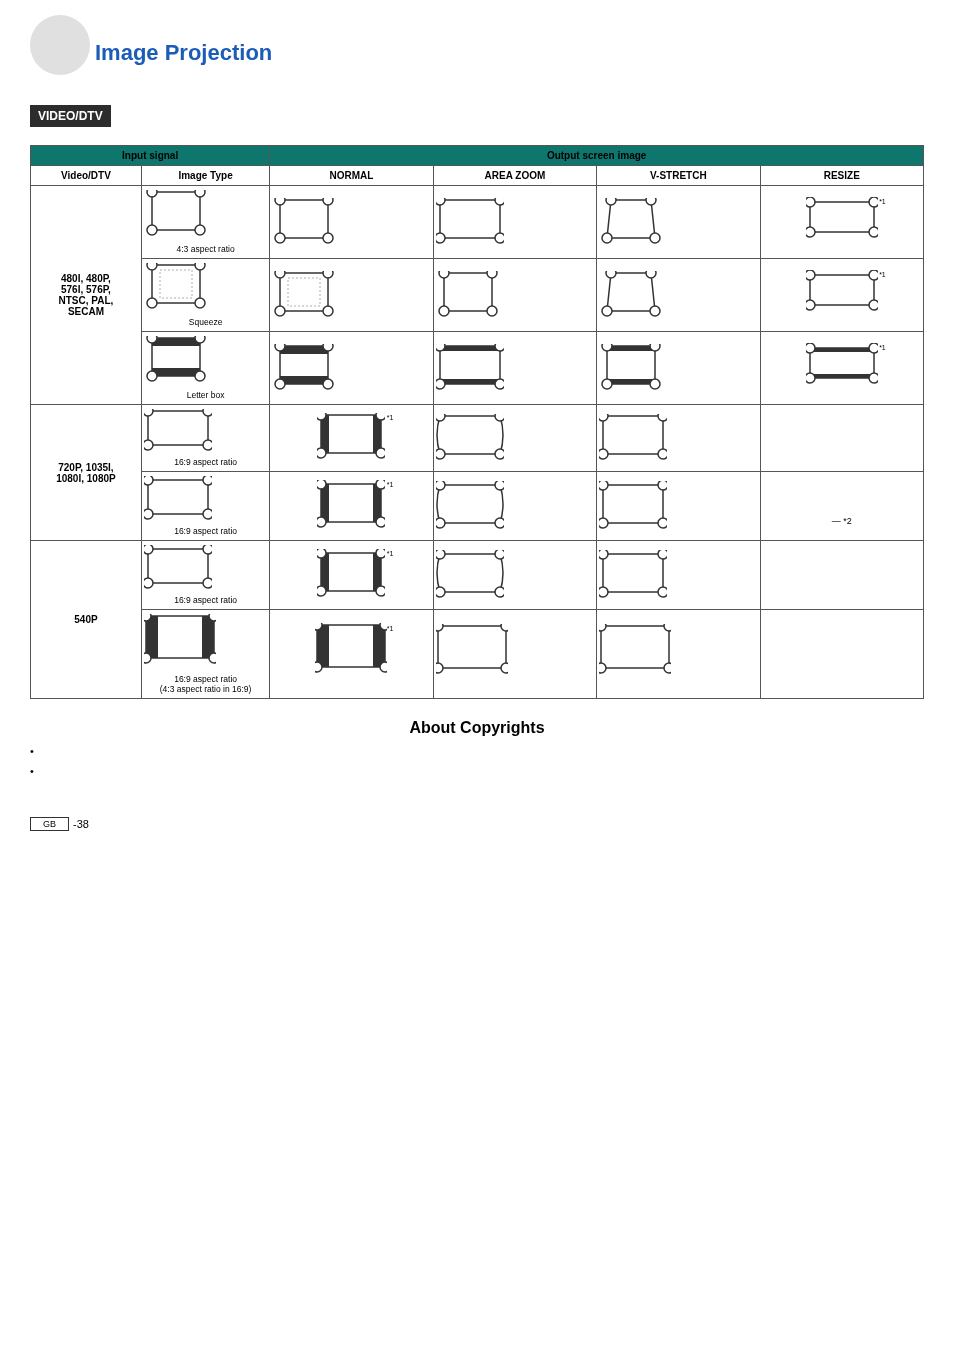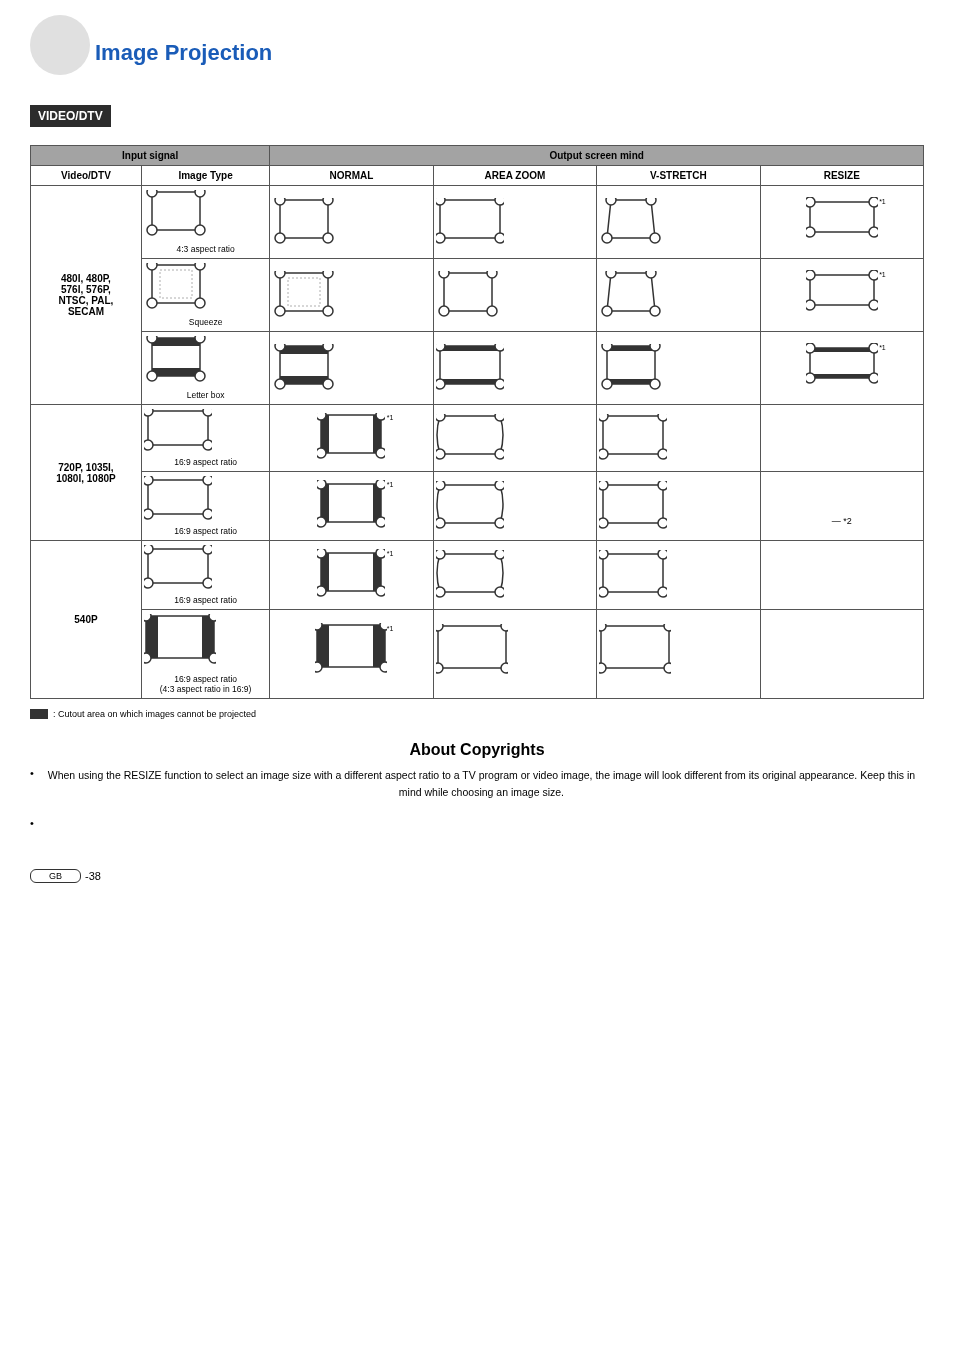--- a/index.html
+++ b/index.html
@@ -55,21 +55,21 @@
 
     .main-table th, .main-table td {
       border: 1px solid #555;
       text-align: center;
       vertical-align: middle;
       padding: 4px 2px;
       font-size: 10px;
     }
 
     .main-table .header-row th {
-      background: #a3a3a3;
+      background: #0f766e;
       font-weight: bold;
       font-size: 10px;
     }
 
     .main-table .subheader-row th {
       background: #fff;
       font-weight: bold;
       font-size: 10px;
     }
 
@@ -143,22 +143,22 @@
       margin-bottom: 8px;
     }
 
     .bullet {
       flex-shrink: 0;
     }
 
     .gb-label {
       font-size: 9px;
       border: 1px solid #333;
-      padding: 1px 18px;
-      border-radius: 6px;
+      padding: 1px 12px;
+      border-radius: 0;
     }
 
     
     svg.screen-svg {
       display: block;
     }
 
     .rel-wrap {
       position: relative;
       display: inline-block;
@@ -193,21 +193,21 @@
     <col style="width:95px">
     <col style="width:110px">
     <col style="width:140px">
     <col style="width:140px">
     <col style="width:140px">
     <col style="width:140px">
   </colgroup>
   <thead>
     <tr class="header-row">
       <th colspan="2">Input signal</th>
-      <th colspan="4">Output screen mind</th>
+      <th colspan="4">Output screen image</th>
     </tr>
     <tr class="subheader-row">
       <th>Video/DTV</th>
       <th>Image Type</th>
       <th>NORMAL</th>
       <th>AREA ZOOM</th>
       <th>V-STRETCH</th>
       <th>RESIZE</th>
     </tr>
   </thead>
@@ -597,31 +597,26 @@
           <circle cx="2" cy="44" r="5" fill="white" stroke="#333" stroke-width="1.5"></circle>
           <circle cx="70" cy="44" r="5" fill="white" stroke="#333" stroke-width="1.5"></circle>
         </svg>
       </td>
       <td class="image-cell"></td>
     </tr>
   </tbody>
 </table>
 
 <div class="footnotes">
-  <div class="footnote-legend">
-    <span class="legend-box-dark"></span>
-    <span>: Cutout area on which images cannot be projected</span>
-  </div>
 </div>
 
 <div class="about-section">
   <div class="about-title">About Copyrights</div>
   <div class="bullet-item">
     <span class="bullet">•</span>
-    <span class="about-text">When using the RESIZE function to select an image size with a different aspect ratio to a TV program or video image, the image will look different from its original appearance. Keep this in mind while choosing an image size.</span>
   </div>
   <div class="bullet-item">
     <span class="bullet">•</span>
   </div>
 </div>
 
 <div style="margin-top: 40px; display:flex; align-items:center; gap:4px;">
   <span class="gb-label">GB</span>
   <span>-<span>38</span></span>
 </div>

